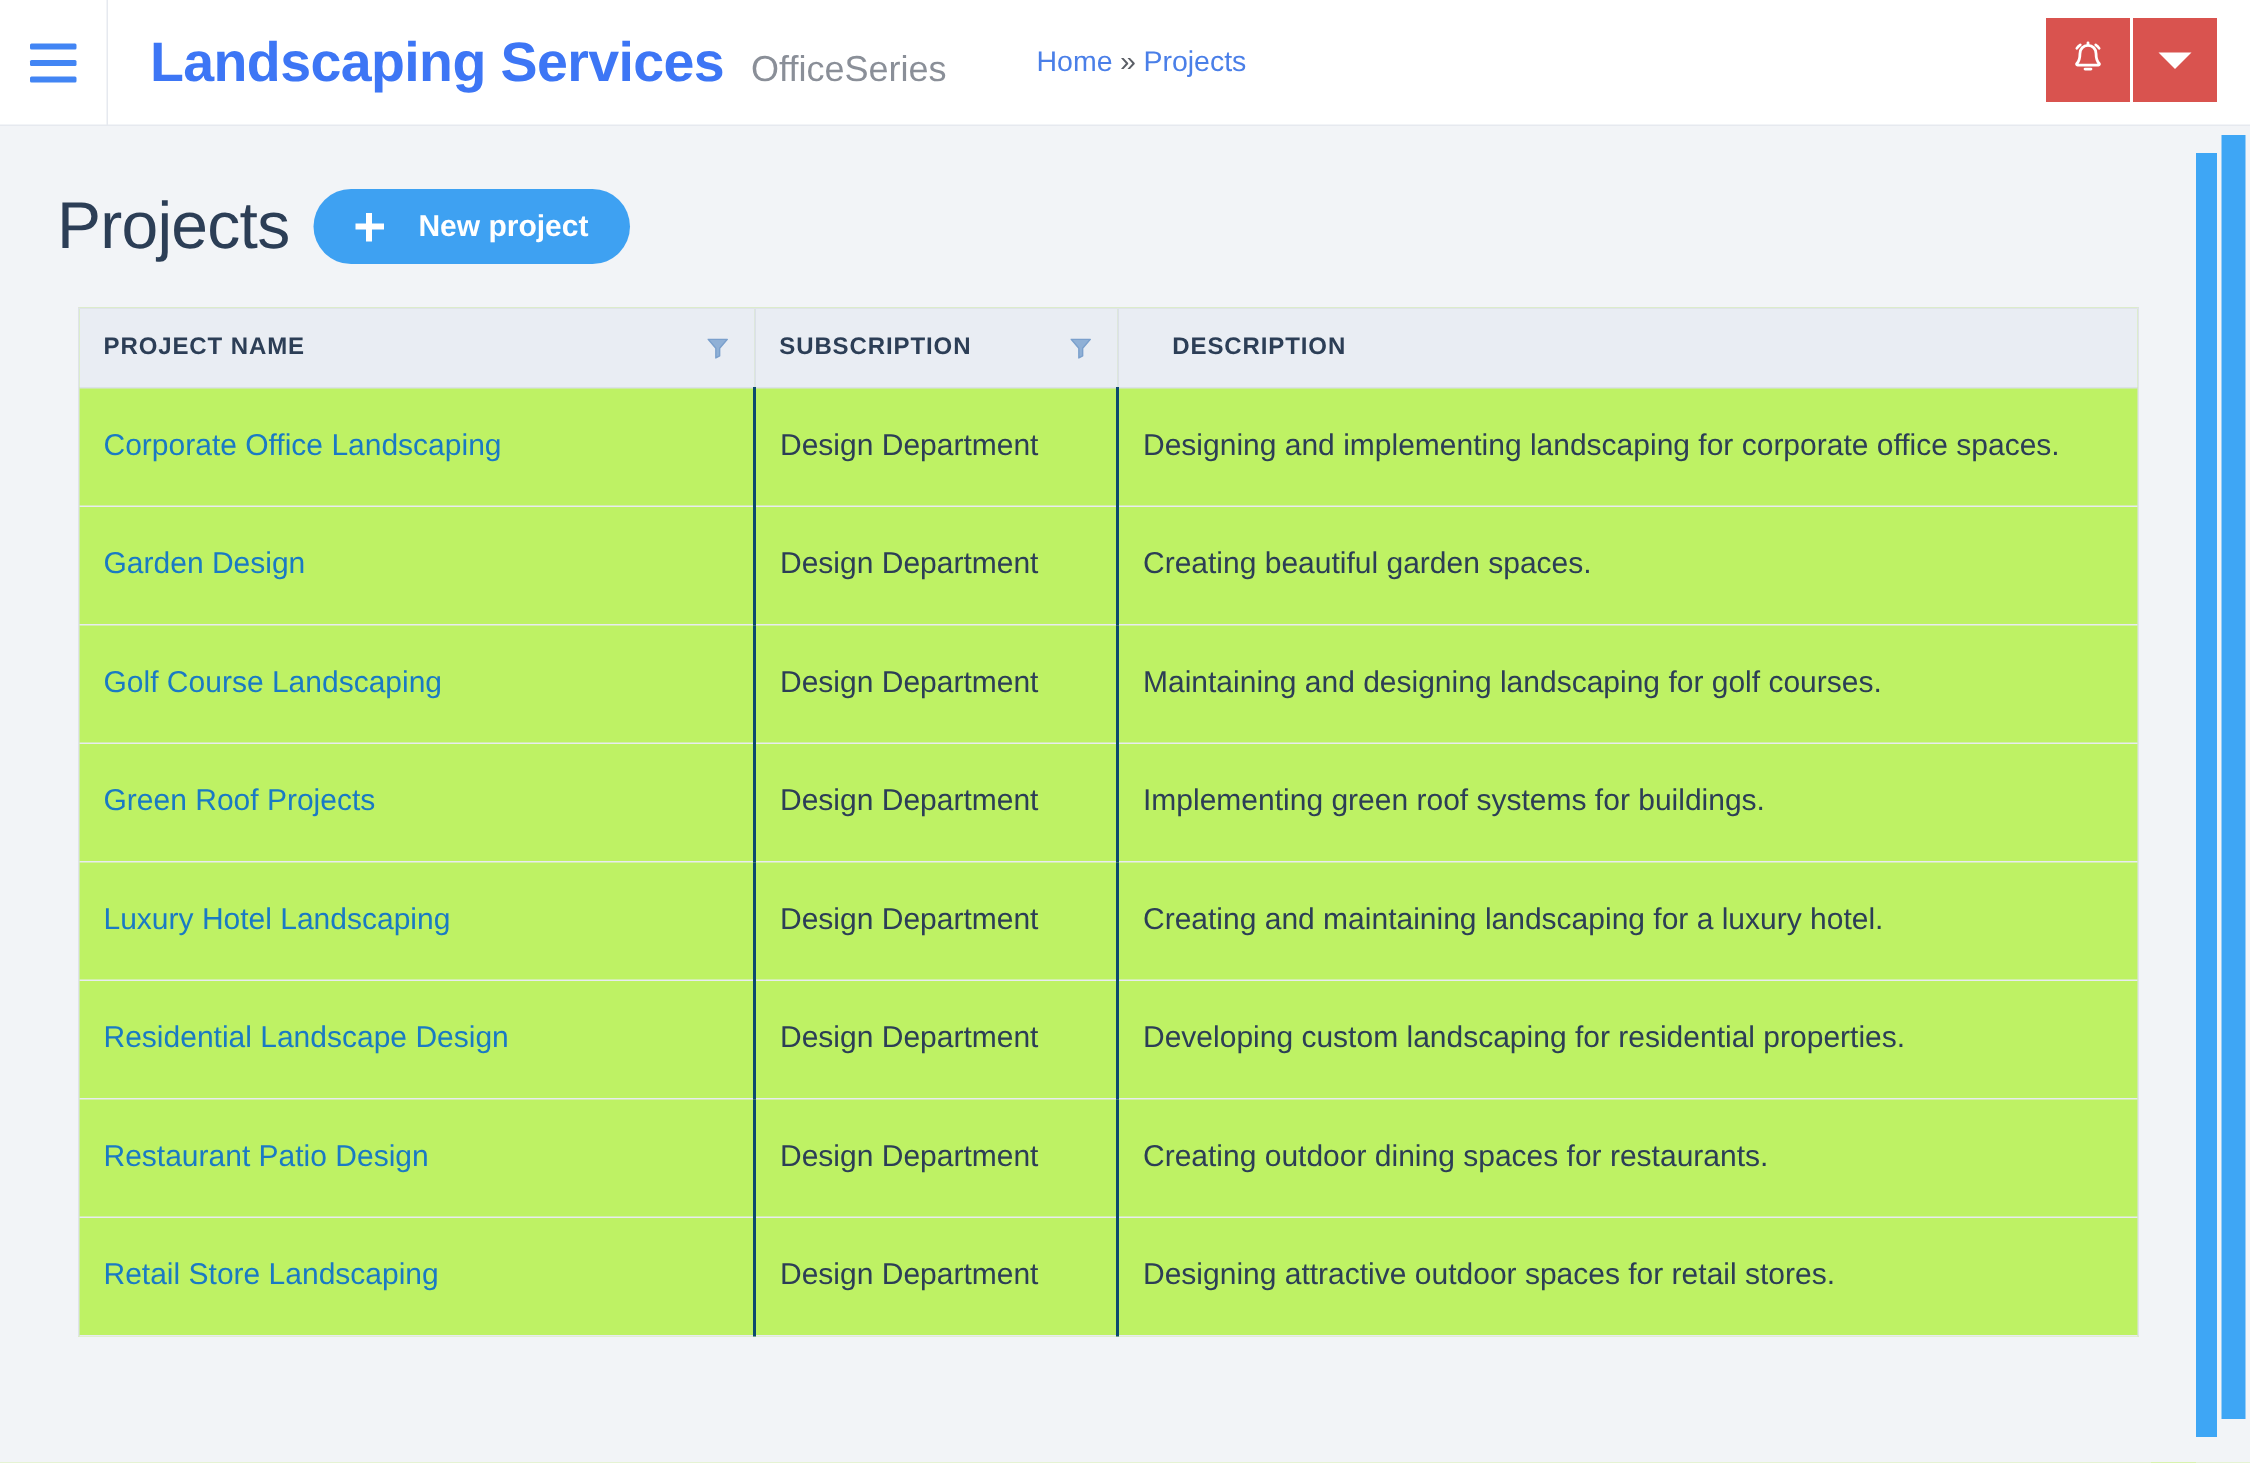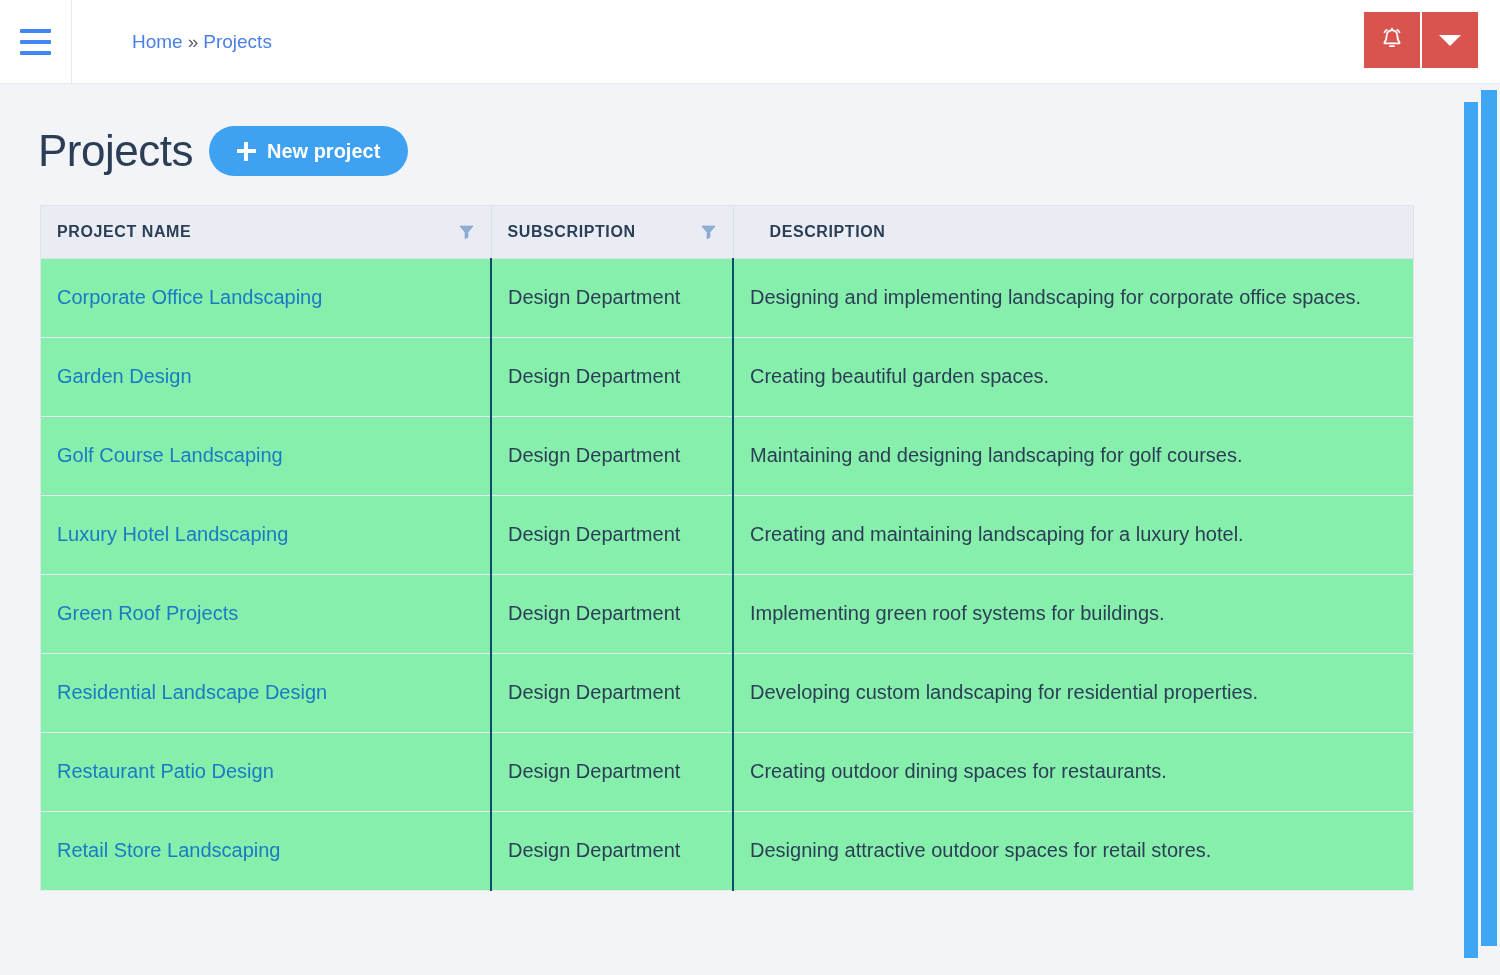--- a/index.html
+++ b/index.html
@@ -130,21 +130,21 @@
   }
   .page-title {
     font-size: 44px;
     color: #2c3e56;
     font-weight: normal;
     letter-spacing: -0.5px;
   }
   .btn-new {
     display: inline-flex;
     align-items: center;
-    gap: 11px;
+    gap: 23px;
     background: #3ea1f2;
     color: #ffffff;
     border: none;
     border-radius: 28px;
     padding: 0 28px;
     height: 50px;
     font-size: 20px;
     font-weight: bold;
     cursor: pointer;
     font-family: "Liberation Sans", sans-serif;
@@ -158,23 +158,23 @@
   .plus-glyph::before, .plus-glyph::after {
     content: "";
     position: absolute;
     background: #ffffff;
   }
   .plus-glyph::before { left: 0; top: 7.5px; width: 19px; height: 4px; }
   .plus-glyph::after  { top: 0; left: 7.5px; height: 19px; width: 4px; }
 
   
   .table-wrap {
-    margin: 29px 0 0 40px;
+    margin: 29px 0 0 52px;
     width: 1374px;
-    background: #86efac;
+    background: #bef264;
     border: 1px solid #dfe3ea;
     border-bottom: none;
   }
   table {
     width: 100%;
     border-collapse: collapse;
     table-layout: fixed;
   }
   thead th {
     background: #e9edf3;
@@ -250,20 +250,24 @@
 <body>
 
 <div class="topbar">
 
   <div class="hamburger">
     <span></span>
     <span></span>
     <span></span>
   </div>
 
+  <div class="brand">
+    <div class="brand-title">Landscaping Services</div>
+    <div class="brand-sub">OfficeSeries</div>
+  </div>
 
   <div class="breadcrumb">
     <a href="#">Home</a>
     <span class="crumb-sep">»</span>
     <a href="#">Projects</a>
   </div>
 
   <div class="topbar-actions">
     <button class="btn-red bell">
       <svg width="28" height="28" viewBox="0 0 24 24">
@@ -332,28 +336,28 @@
           <td class="name"><a href="#">Garden Design</a></td>
           <td>Design Department</td>
           <td>Creating beautiful garden spaces.</td>
         </tr>
         <tr>
           <td class="name"><a href="#">Golf Course Landscaping</a></td>
           <td>Design Department</td>
           <td>Maintaining and designing landscaping for golf courses.</td>
         </tr>
         <tr>
+          <td class="name"><a href="#">Green Roof Projects</a></td>
+          <td>Design Department</td>
+          <td>Implementing green roof systems for buildings.</td>
+        </tr>
+        <tr>
           <td class="name"><a href="#">Luxury Hotel Landscaping</a></td>
           <td>Design Department</td>
           <td>Creating and maintaining landscaping for a luxury hotel.</td>
-        </tr>
-        <tr>
-          <td class="name"><a href="#">Green Roof Projects</a></td>
-          <td>Design Department</td>
-          <td>Implementing green roof systems for buildings.</td>
         </tr>
         <tr>
           <td class="name"><a href="#">Residential Landscape Design</a></td>
           <td>Design Department</td>
           <td>Developing custom landscaping for residential properties.</td>
         </tr>
         <tr>
           <td class="name"><a href="#">Restaurant Patio Design</a></td>
           <td>Design Department</td>
           <td>Creating outdoor dining spaces for restaurants.</td>

